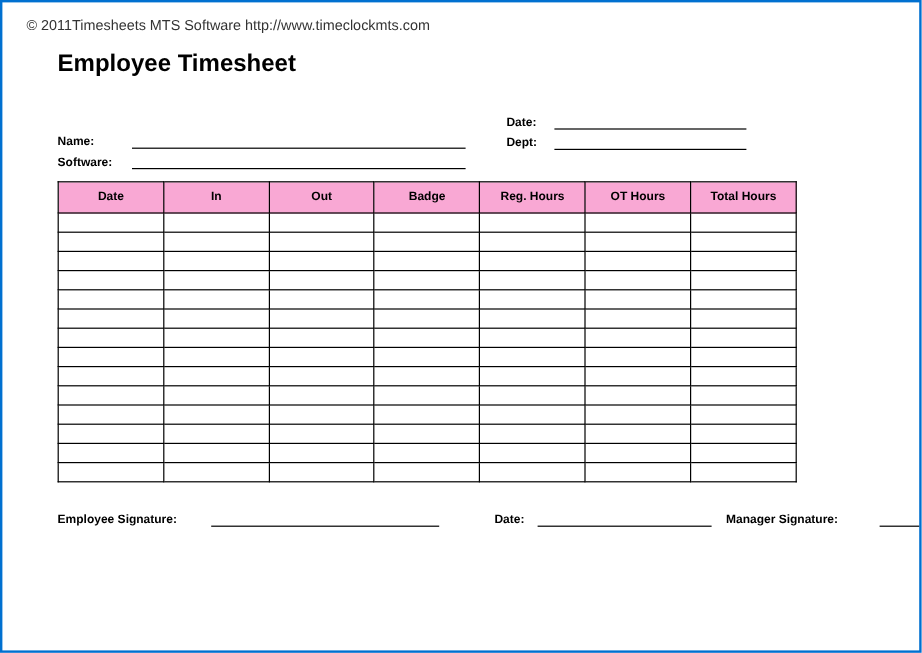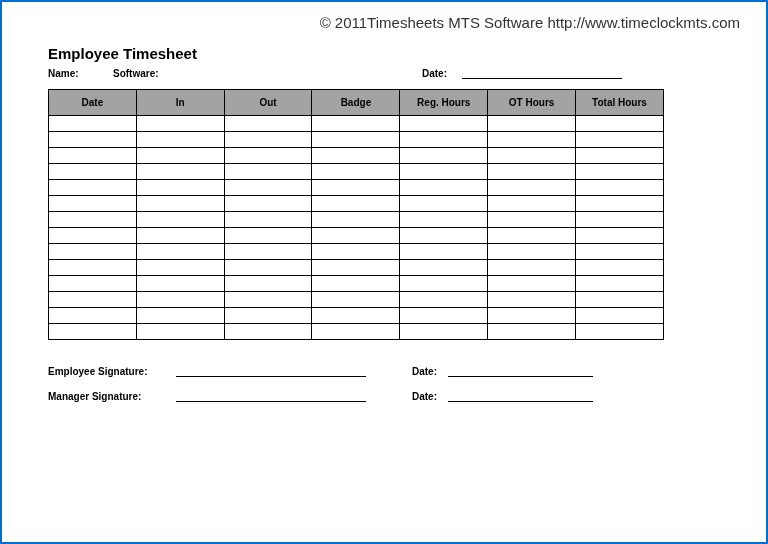--- a/index.html
+++ b/index.html
@@ -6,38 +6,38 @@
     body {
       font-family: Arial, sans-serif;
       width: 768px;
       height: 544px;
       border: 2px solid #0070d0;
       background: #fff;
       padding: 8px 20px 20px 20px;
       position: relative;
     }
     .copyright {
-      text-align: right;
-      font-size: 15px;
+      text-align: left;
+      font-size: 12px;
       color: #333;
       padding: 4px 6px 14px 0;
     }
     .title {
-      font-size: 15px;
-      font-weight: bold;
-      margin-bottom: 3px;
+      font-size: 20px;
+      font-weight: bold;
+      margin-bottom: 29px;
       padding-left: 26px;
     }
     .info-section {
       display: flex;
       padding-left: 26px;
       padding-right: 20px;
       margin-bottom: 10px;
     }
-    .info-left { display: flex; gap: 3px; flex: 0 0 340px; }
+    .info-left { display: flex; flex-direction: column; gap: 3px; flex: 0 0 340px; margin-top: 16px; }
     .info-right { display: flex; flex-direction: column; gap: 3px; flex: 0 0 200px; margin-left: 34px; }
     .info-row { display: flex; align-items: flex-end; }
     .info-label {
       font-size: 10px;
       font-weight: bold;
       flex: 0 0 62px;
     }
     .info-right .info-label { flex: 0 0 40px; }
     .info-line {
       flex: 1;
@@ -54,21 +54,21 @@
       width: 616px;
     }
     table.timesheet th, table.timesheet td {
       border: 1px solid #000;
       font-size: 10px;
       text-align: center;
     }
     table.timesheet th {
       font-weight: bold;
       height: 26px;
-      background: #a3a3a3;
+      background: #f9a8d4;
     }
     table.timesheet td {
       height: 16px;
     }
     .col-date { width: 88px; }
     .col-in { width: 88px; }
     .col-out { width: 88px; }
     .col-breaks { width: 88px; }
     .col-reg { width: 88px; }
     .col-ot { width: 88px; }
@@ -95,21 +95,21 @@
       flex: 1;
       height: 18px;
       border-right: 1px solid #000;
     }
     .total-cell:last-child { border-right: none; }
     .sig-section {
       padding-left: 26px;
       padding-right: 20px;
       margin-top: 24px;
       display: flex;
-      flex-direction: column;
+      flex-direction: row;
       gap: 12px;
     }
     .sig-row { display: flex; align-items: flex-end; }
     .sig-label {
       font-size: 10px;
       font-weight: bold;
       flex: 0 0 128px;
     }
     .sig-line {
       border-bottom: 1px solid #000;
@@ -144,20 +144,24 @@
     <div class="info-row">
       <div class="info-label">Software:</div>
       <div class="info-line"></div>
     </div>
   </div>
   <div class="info-right">
     <div class="info-row">
       <div class="info-label">Date:</div>
       <div class="info-line"></div>
     </div>
+    <div class="info-row">
+      <div class="info-label">Dept:</div>
+      <div class="info-line"></div>
+    </div>
   </div>
 </div>
 
 <div class="table-area">
   <table class="timesheet">
     <thead>
       <tr>
         <th class="col-date">Date</th>
         <th class="col-in">In</th>
         <th class="col-out">Out</th>

